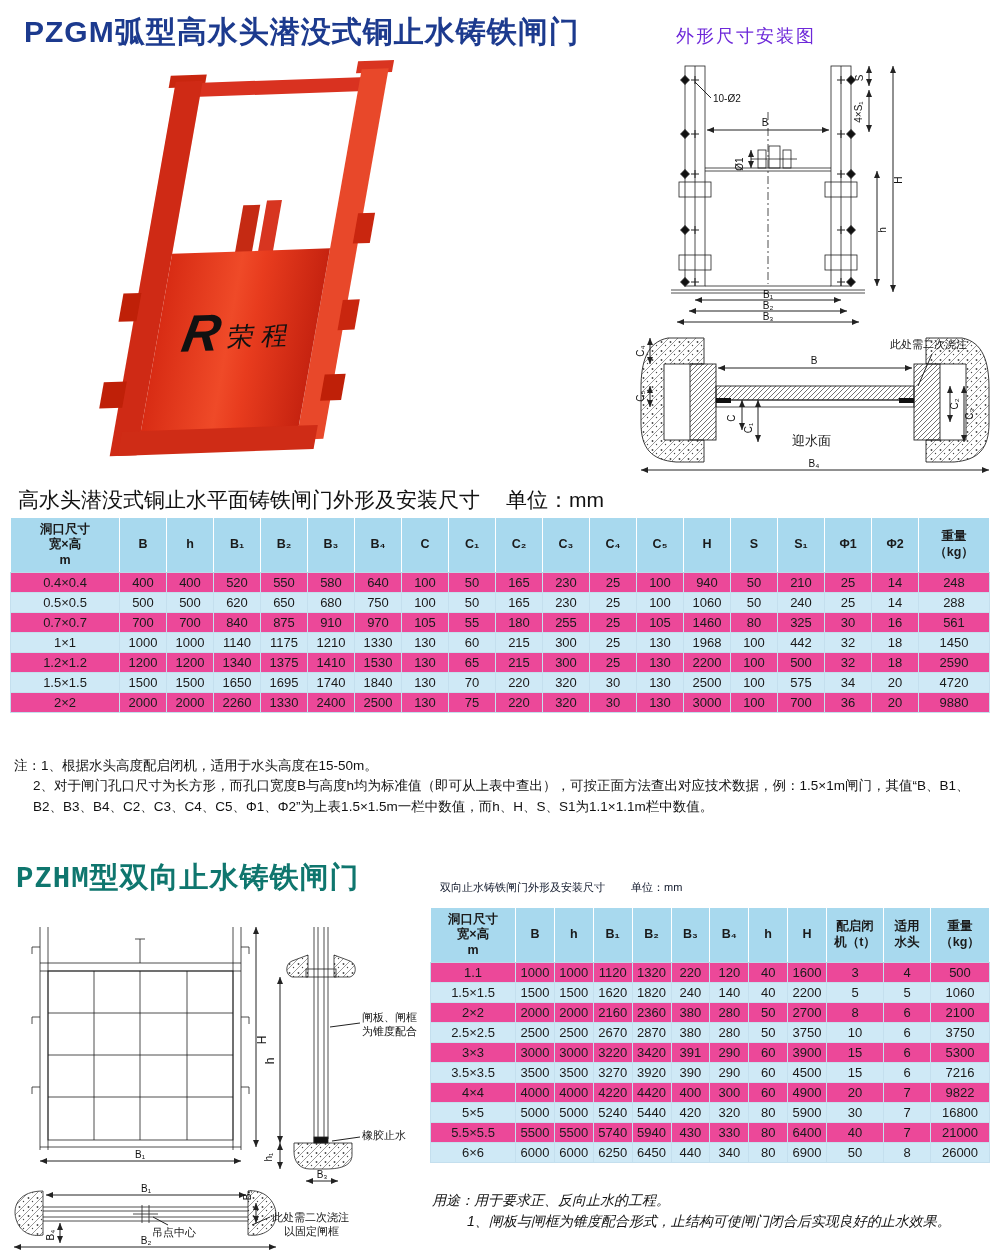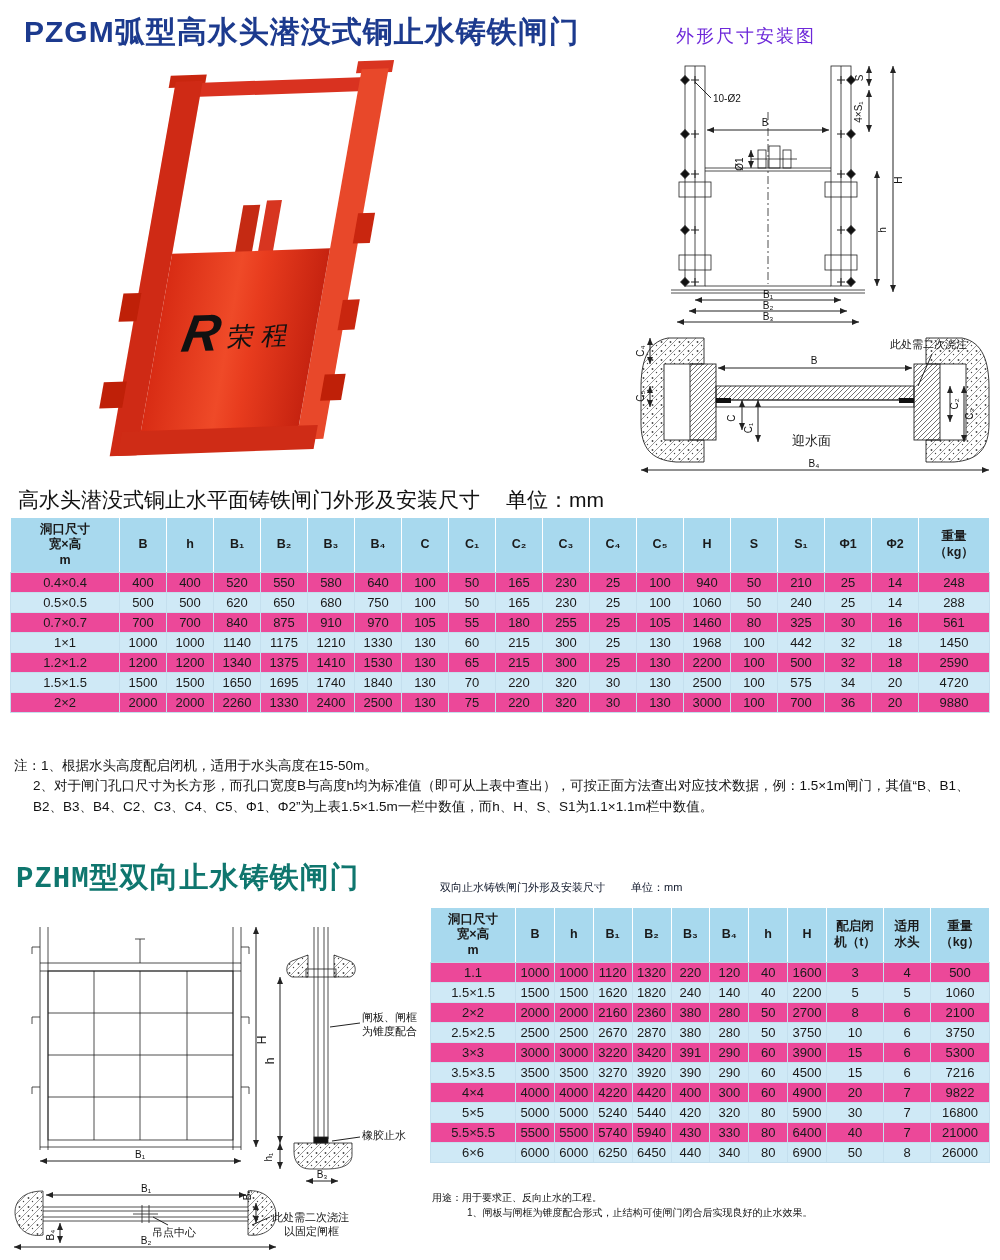--- a/index.html
+++ b/index.html
@@ -25,21 +25,21 @@
   #t1 th:last-child{width:70px;}
   #t2{left:430px;top:907px;width:560px;}
   #t2 th{height:50px;}
   #t2 th:first-child{width:84px;}
   #t2 th:nth-child(10){width:56px;}
   #t2 th:nth-child(11){width:46px;}
   #t2 th:last-child{width:58px;}
   .notes{font-size:13.5px;line-height:1.5;color:#111;}
   #notes1{left:14px;top:756px;width:976px;}
   #notes1 .item{padding-left:19px;}
-  #notes2{left:432px;top:1190px;width:560px;font-size:10px;}
+  #notes2{left:432px;top:1190px;width:560px;font-size:14px;font-style:italic;}
   #notes2 .item{padding-left:35px;}
   svg text{font-family:"Liberation Sans","DejaVu Sans",sans-serif;fill:#111;}
   .dim{stroke:#222;stroke-width:1;fill:none;}
   .thin{stroke:#222;stroke-width:0.8;fill:none;}
 </style>
 </head>
 <body>
 
 <div id="page">
 

